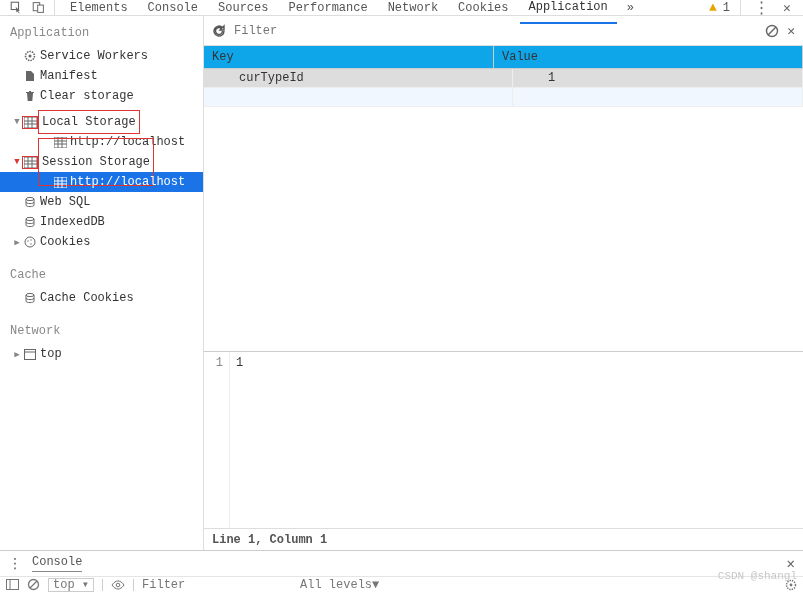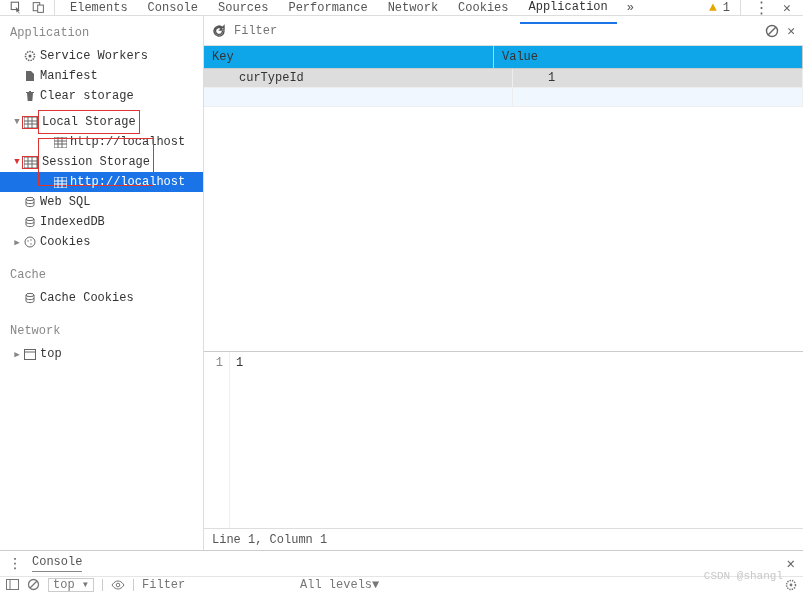--- a/index.html
+++ b/index.html
@@ -43,27 +43,27 @@
 .row.alt { background:#f0f7ff; }
 .cell { padding:2px 16px; border-right:1px solid #eee;margin-left:19px; }
 .cell-k { width:290px; }
 .cell-v { flex:1; }
 .table-body { height:282px; overflow:auto; position:relative; }
 
 .editor { border-top:1px solid #ccc; display:flex; flex-direction:column; flex:1; min-height:0;}
 .editor-body { flex:1; display:flex; overflow:auto; }
 .gutter { width:26px; text-align:right; padding:4px 6px 0 0; color:#888; border-right:1px solid #eee; background:#fff; }
 .code { padding:4px 6px; flex:1; }
-.status { height:22px; border-top:1px solid #ddd; color:#555; padding:4px 8px; }
+.status { height:22px; border-top:1px solid #ddd; color:#555; padding:4px 8px;font-weight:bold; }
 
 .console-bar { height:26px; border-top:1px solid #ccc; display:flex; align-items:center; padding:0 8px; gap:10px; color:#555; }
 .console-bar .close-x { margin-left:auto; cursor:pointer; color:#666; font-size:14px;}
 .console-toolbar { height:16px; border-top:1px solid #e5e5e5; display:flex; align-items:center; padding:0 6px; gap:8px; overflow:hidden; color:#777; }
 .sel-box { border:1px solid #ccc; padding:0 4px; height:14px; display:flex; align-items:center; }
-.watermark { position:absolute; right:20px; bottom:24px; color:#c8c8c8; font-size:11px; pointer-events:none;margin-left:8px; }
+.watermark { position:absolute; right:6px; bottom:24px; color:#c8c8c8; font-size:11px; pointer-events:none;margin-left:8px; }
 
 svg { display:block; }
 .icon-sq { width:13px; height:13px; }
 .icon-close { font-size:13px; color:#666; cursor:pointer; }
 </style>
 </head>
 <body>
 
 <div class="topbar">
   <span class="icon-btn">

